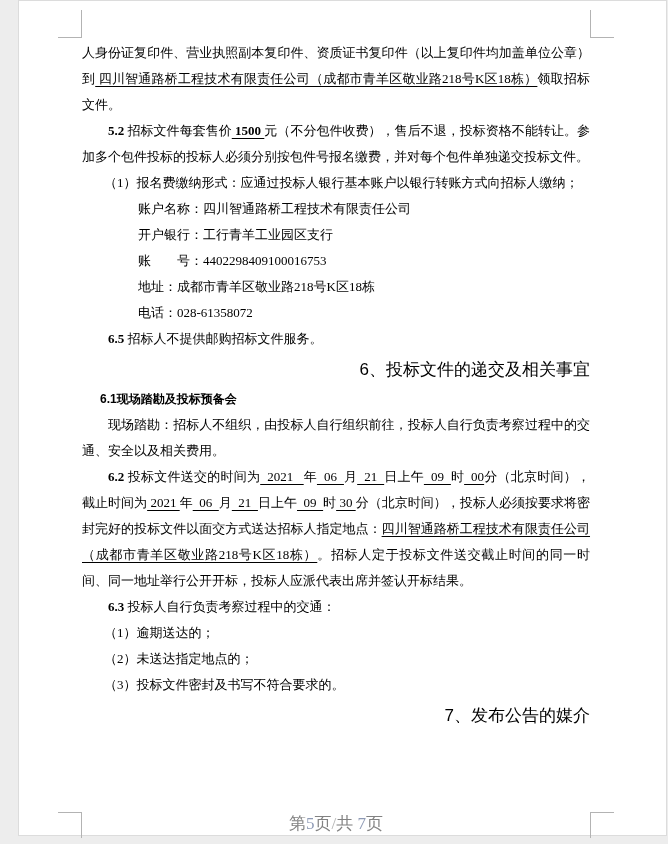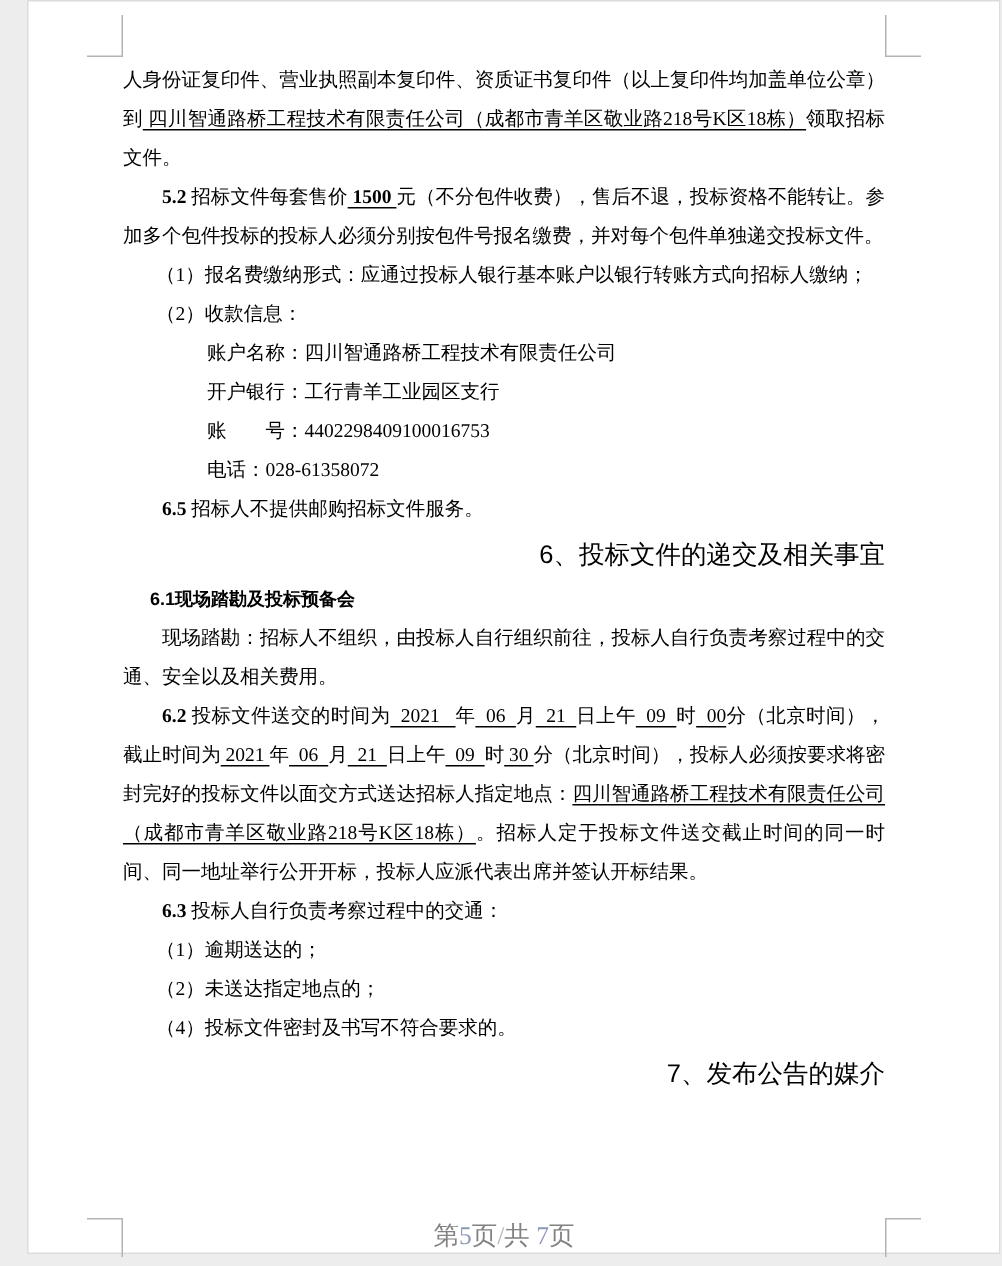--- a/index.html
+++ b/index.html
@@ -57,40 +57,40 @@
 <div class="crop crop-bl"></div>
 <div class="crop crop-br"></div>
 
 <div class="content">
   <p><span>人身份证复印件、营业执照副本复印件、资质证书复印件（以上复印件均加盖单位公章）到</span><span class="u">&nbsp;四川智通路桥工程技术有限责任公司（成都市青羊区敬业路218号K区18栋）</span><span>领取招标文件。</span></p>
 
   <p class="indent"><span class="b">5.2 </span><span>招标文件每套售价</span><span class="b u">&nbsp;1500&nbsp;</span><span>元（不分包件收费），售后不退，投标资格不能转让。参加多个包件投标的投标人必须分别按包件号报名缴费，并对每个包件单独递交投标文件。</span></p>
 
   <p class="list1">（1）报名费缴纳形式：应通过投标人银行基本账户以银行转账方式向招标人缴纳；</p>
 
-  <p class="list1">（2）收款信息：</p>
 
   <p class="bank">账户名称：四川智通路桥工程技术有限责任公司</p>
   <p class="bank">开户银行：工行青羊工业园区支行</p>
   <p class="bank">账　　号：4402298409100016753</p>
+  <p class="bank">地址：成都市青羊区敬业路218号K区18栋</p>
   <p class="bank">电话：028-61358072</p>
 
   <p class="indent"><span class="b">6.5 </span><span>招标人不提供邮购招标文件服务。</span></p>
 
   <p class="h2">6、投标文件的递交及相关事宜</p>
 
   <p class="h3">6.1现场踏勘及投标预备会</p>
 
   <p class="indent">现场踏勘：招标人不组织，由投标人自行组织前往，投标人自行负责考察过程中的交通、安全以及相关费用。</p>
 
 
   <p class="indent"><span class="b">6.2 </span><span>投标文件送交的时间为</span><span class="u">&nbsp;&nbsp;2021&nbsp;&nbsp;&nbsp;</span><span>年</span><span class="u">&nbsp;&nbsp;06&nbsp;&nbsp;</span><span>月</span><span class="u">&nbsp;&nbsp;21&nbsp;&nbsp;</span><span>日上午</span><span class="u">&nbsp;&nbsp;09&nbsp;&nbsp;</span><span>时</span><span class="u">&nbsp;&nbsp;00</span><span>分（北京时间），截止时间为</span><span class="u">&nbsp;2021&nbsp;</span><span>年</span><span class="u">&nbsp;&nbsp;06&nbsp;&nbsp;</span><span>月</span><span class="u">&nbsp;&nbsp;21&nbsp;&nbsp;</span><span>日上午</span><span class="u">&nbsp;&nbsp;09&nbsp;&nbsp;</span><span>时</span><span class="u">&nbsp;30&nbsp;</span><span>分（北京时间），投标人必须按要求将密封完好的投标文件以面交方式送达招标人指定地点：</span><span class="u">四川智通路桥工程技术有限责任公司（成都市青羊区敬业路218号K区18栋）</span><span>。招标人定于投标文件送交截止时间的同一时间、同一地址举行公开开标，投标人应派代表出席并签认开标结果。</span></p>
 
   <p class="indent"><span class="b">6.3 </span><span>投标人自行负责考察过程中的交通：</span></p>
 
   <p class="list1">（1）逾期送达的；</p>
   <p class="list1">（2）未送达指定地点的；</p>
-  <p class="list1">（4）投标文件密封及书写不符合要求的。</p>
+  <p class="list1">（3）投标文件密封及书写不符合要求的。</p>
 
   <p class="h2">7、发布公告的媒介</p>
 </div>
 
 <div class="footer"><span class="c-g">第</span><span class="c-n">5</span><span class="c-g">页</span><span class="c-s">/</span><span class="c-g">共 </span><span class="c-n">7</span><span class="c-g">页</span></div>
 
 </body></html>

